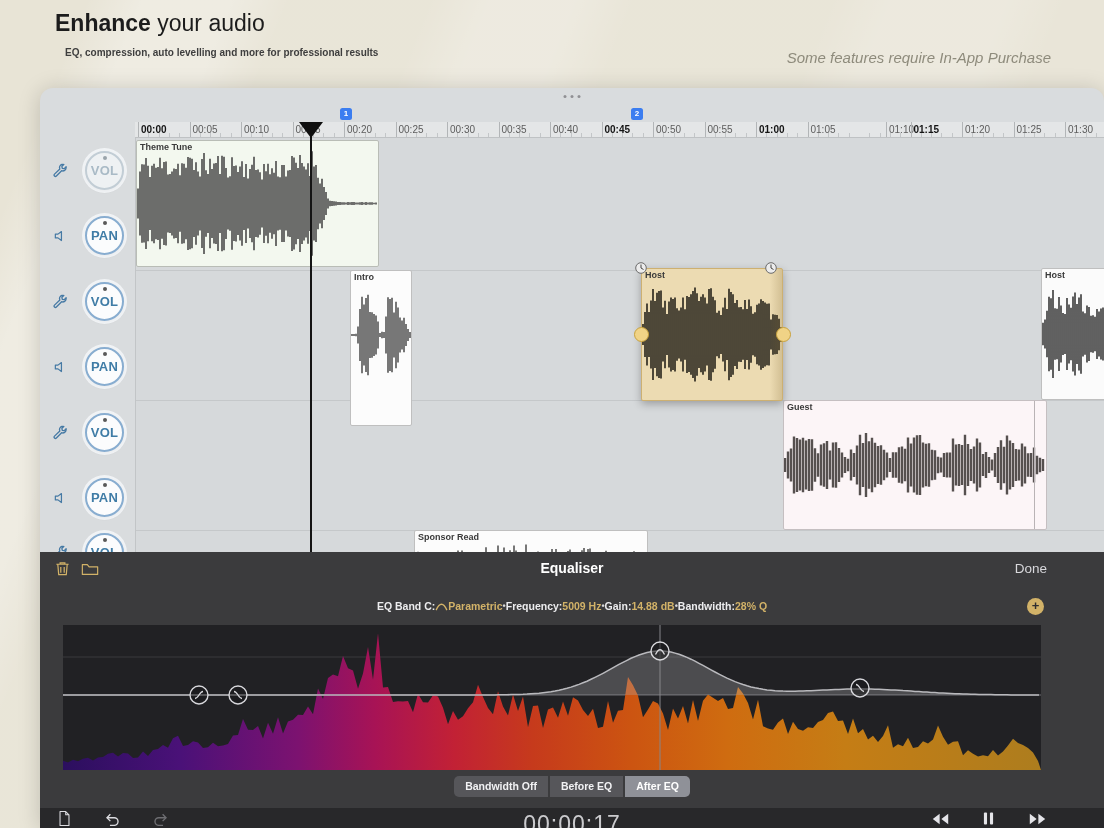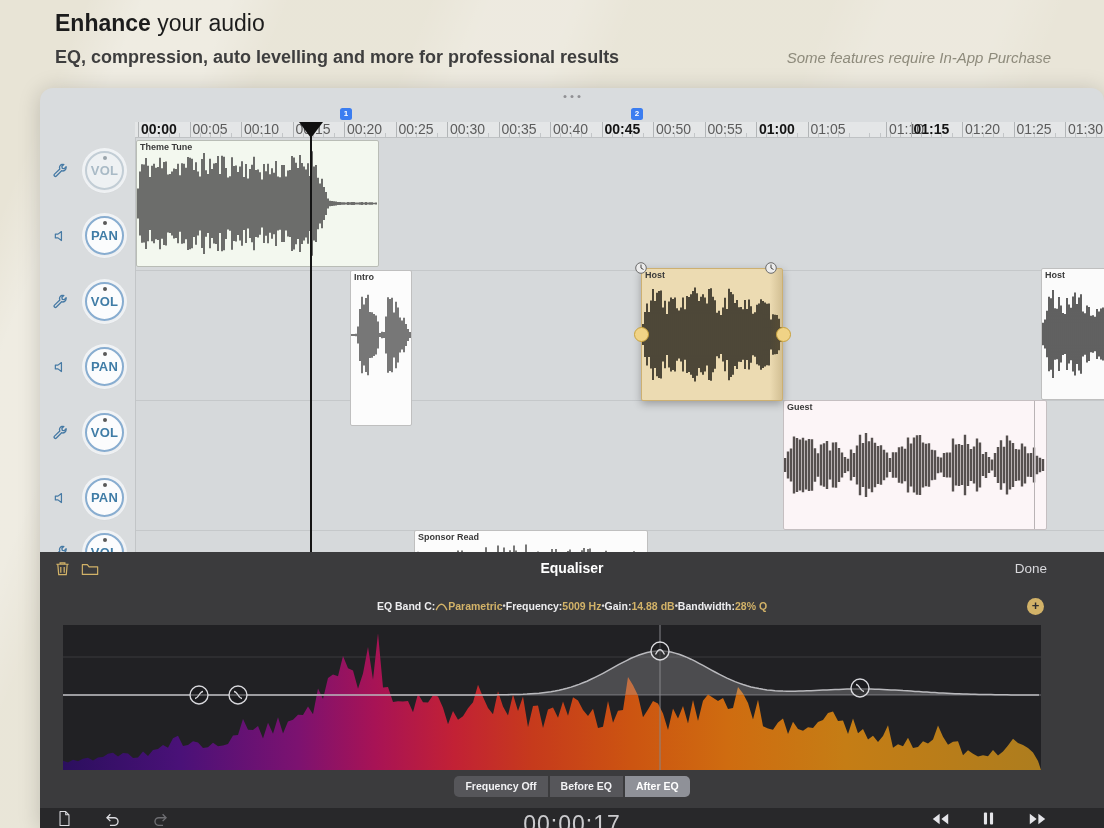--- a/index.html
+++ b/index.html
@@ -11,35 +11,35 @@
       linear-gradient(112deg, rgba(255,255,255,0) 0 6%, rgba(255,255,255,.30) 10% 16%,
         rgba(255,255,255,.06) 20% 30%, rgba(255,255,255,.24) 34% 40%,
         rgba(255,255,255,.06) 44% 58%, rgba(255,255,255,.20) 62% 70%, rgba(255,255,255,.05) 74%),
       #e8e4d6;
   }
   .stage { position:relative; width:1104px; height:828px; }
 
   
   .hero h1 { position:absolute; left:55px; top:10px; margin:0; font-size:23px; font-weight:400; color:#1c1c1c; }
   .hero h1 b { font-weight:700; }
-  .hero .sub { position:absolute; left:55px; top:47px; margin:0; font-size:18px; font-weight:700; color:#3e3e3e; }
+  .hero .sub { position:absolute; left:65px; top:47px; margin:0; font-size:10px; font-weight:700; color:#3e3e3e; }
   .hero .note { position:absolute; right:53px; top:49px; margin:0; font-size:15px; font-style:italic; color:#8e8b7c; }
 
   
   .window { position:absolute; left:40px; top:88px; width:1064px; height:740px;
     background:#d9dcde; border-radius:13px 13px 0 0; overflow:hidden;
     box-shadow:0 2px 22px rgba(0,0,0,.18); }
   .grab { position:absolute; top:7px; left:50%; transform:translateX(-50%); display:flex; gap:4px; z-index:2; }
   .grab i { width:3px; height:3px; border-radius:50%; background:#909094; }
 
   
   .ruler { position:absolute; left:95px; right:0; top:34px; height:16px; background:#e4e6e7;
     border-bottom:1px solid #bfc2c4; overflow:hidden; z-index:1; }
   .tick { position:absolute; top:0; bottom:0; border-left:1px solid #b2b5b7; padding-left:2px;
-    font-size:14px; line-height:15px; color:#5c5c5c; white-space:nowrap; }
+    font-size:10px; line-height:15px; color:#5c5c5c; white-space:nowrap; }
   .tick.bold { color:#141414; font-weight:700; }
   .mtick { position:absolute; bottom:0; height:4px; border-left:1px solid #c3c6c8; }
 
   .marker { position:absolute; top:20px; width:12px; height:12px; border-radius:2.5px; background:#3b7df0;
     color:#fff; font-size:8px; font-weight:700; text-align:center; line-height:12px; z-index:2; }
 
   
   .tracksbg { position:absolute; left:95px; right:0; top:50px; height:414px; background:#d6d9db;
     border-left:1px solid #c2c5c7; }
   .rowline { position:absolute; left:0; right:0; height:1px; background:#c5c8ca; }
@@ -410,21 +410,21 @@
               <circle r="9" fill="rgba(25,25,27,0.55)" stroke="#d8d8dc" stroke-width="1.4"></circle>
               <path d="M-4.5,3.5 Q0,-6 4.5,3.5" fill="none" stroke="#d8d8dc" stroke-width="1.3"></path>
             </g>
             <g transform="translate(797,63)">
               <circle r="9" fill="rgba(25,25,27,0.55)" stroke="#d8d8dc" stroke-width="1.4"></circle>
               <path d="M-4,-3.5 C-0.5,-3.5 0.5,3.5 4,3.5" fill="none" stroke="#d8d8dc" stroke-width="1.3"></path>
             </g>
           </svg></div>
 
       <div class="eq-buttons" id="eqButtons">
-          <button class="segbtn">Frequency Off</button>
+          <button class="segbtn">Bandwidth Off</button>
           <button class="segbtn">Before EQ</button>
           <button class="segbtn sel">After EQ</button>
         </div>
     </section>
 
     <footer class="transport">
       <span class="t-ico" style="left:18px;top:2px">
         <svg viewBox="0 0 16 20" width="13" height="17">
             <path d="M2.5 1.5h7l4 4v13h-11zM9.5 1.5v4h4" fill="none" stroke="#dcdce0" stroke-width="1.3" stroke-linejoin="round"></path>
           </svg>

